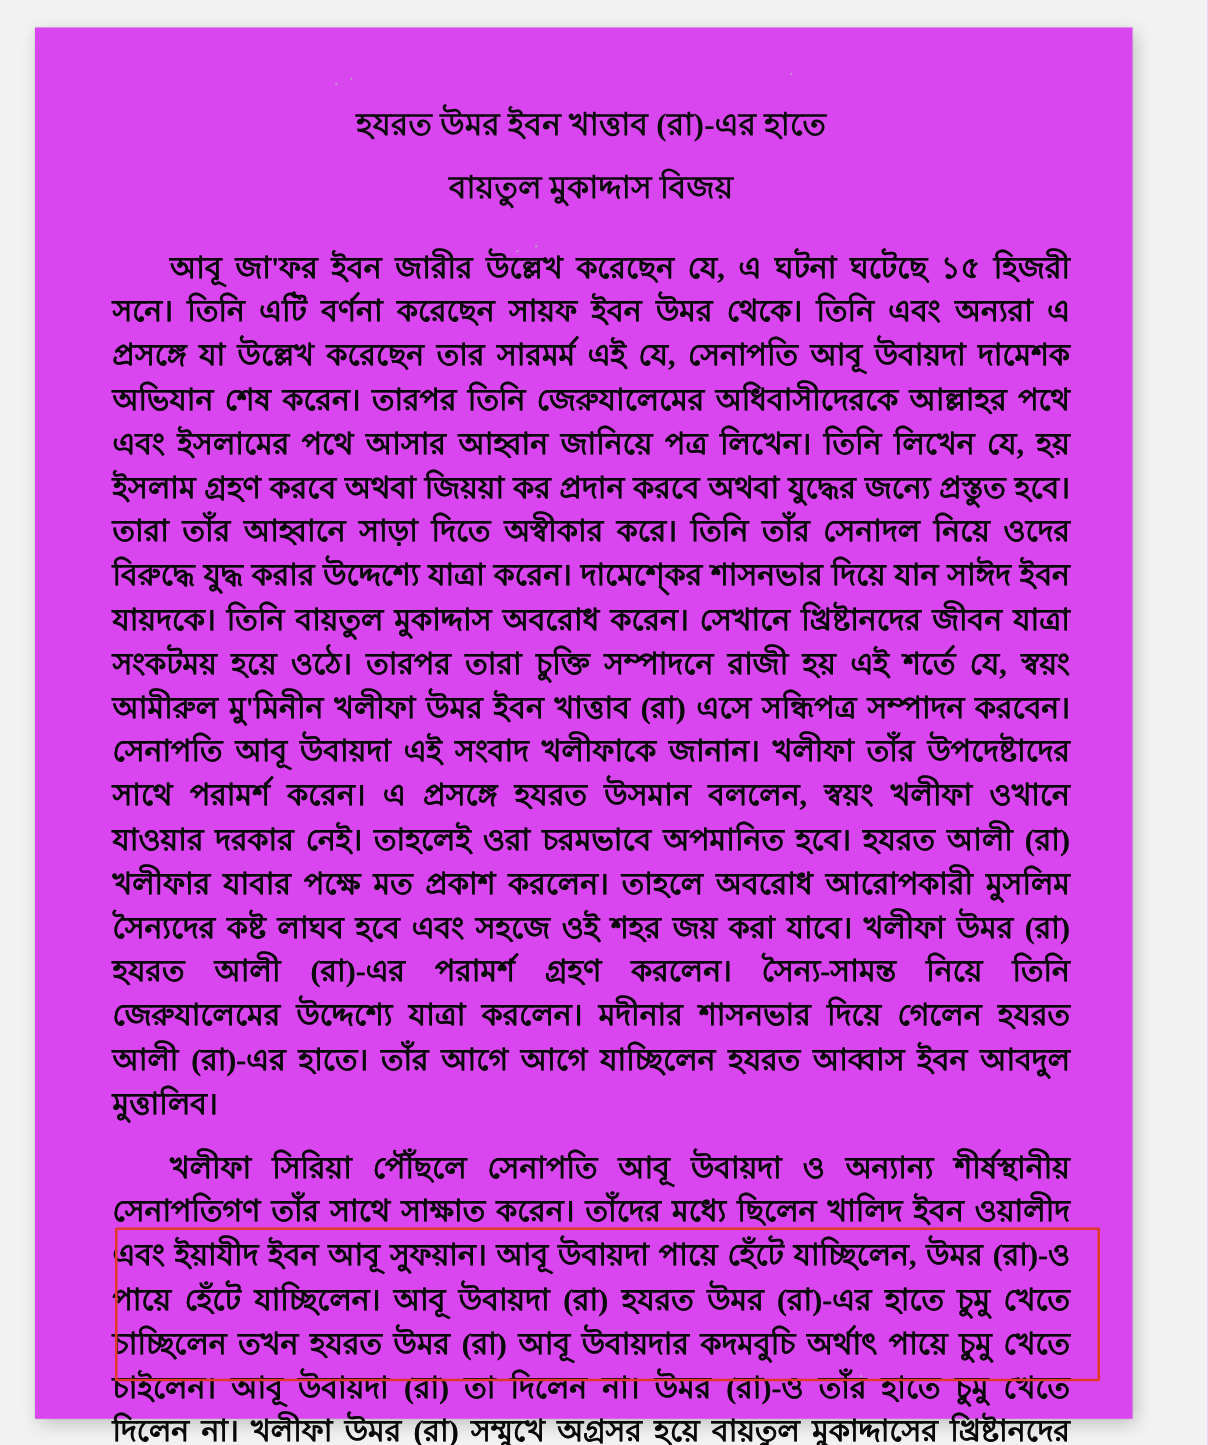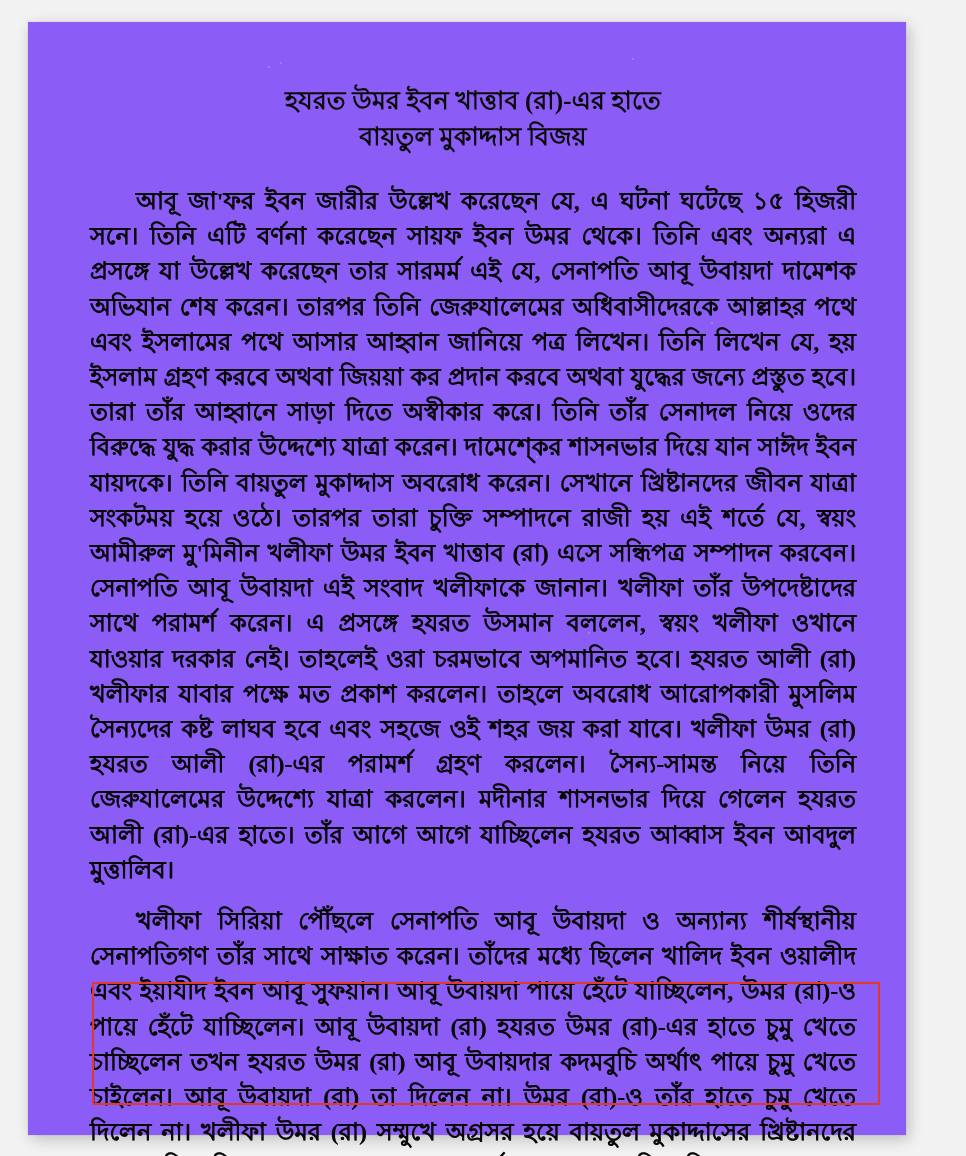--- a/index.html
+++ b/index.html
@@ -20,21 +20,21 @@
     inset: 0;
     background: #f2f2f2;
   }
 
   #page-card {
     position: absolute;
     left: 28px;
     top: 22px;
     width: 878px;
     height: 1113px;
-    background: #8b5cf6;
+    background: #d946ef;
     box-shadow: 3px 4px 14px rgba(0,0,0,0.22), 0 0 0 1px rgba(0,0,0,0.03);
   }
 
   #page-inner {
     position: absolute;
     left: 0; top: 0; right: 0; bottom: 0;
     padding: 44px 50px 20px 62px;
     box-sizing: border-box;
   }
 
@@ -47,21 +47,21 @@
     color: #0a0a0a;
     letter-spacing: 0.2px;
     margin: 18px 0 0 0;
     text-rendering: optimizeLegibility;
   }
   #doc-title .title-line {
     display: block;
     white-space: nowrap;
   }
   #doc-title .title-line-2 {
-    margin-top: 2px;
+    margin-top: 16px;
   }
 
   
   #body-text {
     margin-top: 30px;
     position: relative;
   }
 
   .para {
     font-size: 24px;

